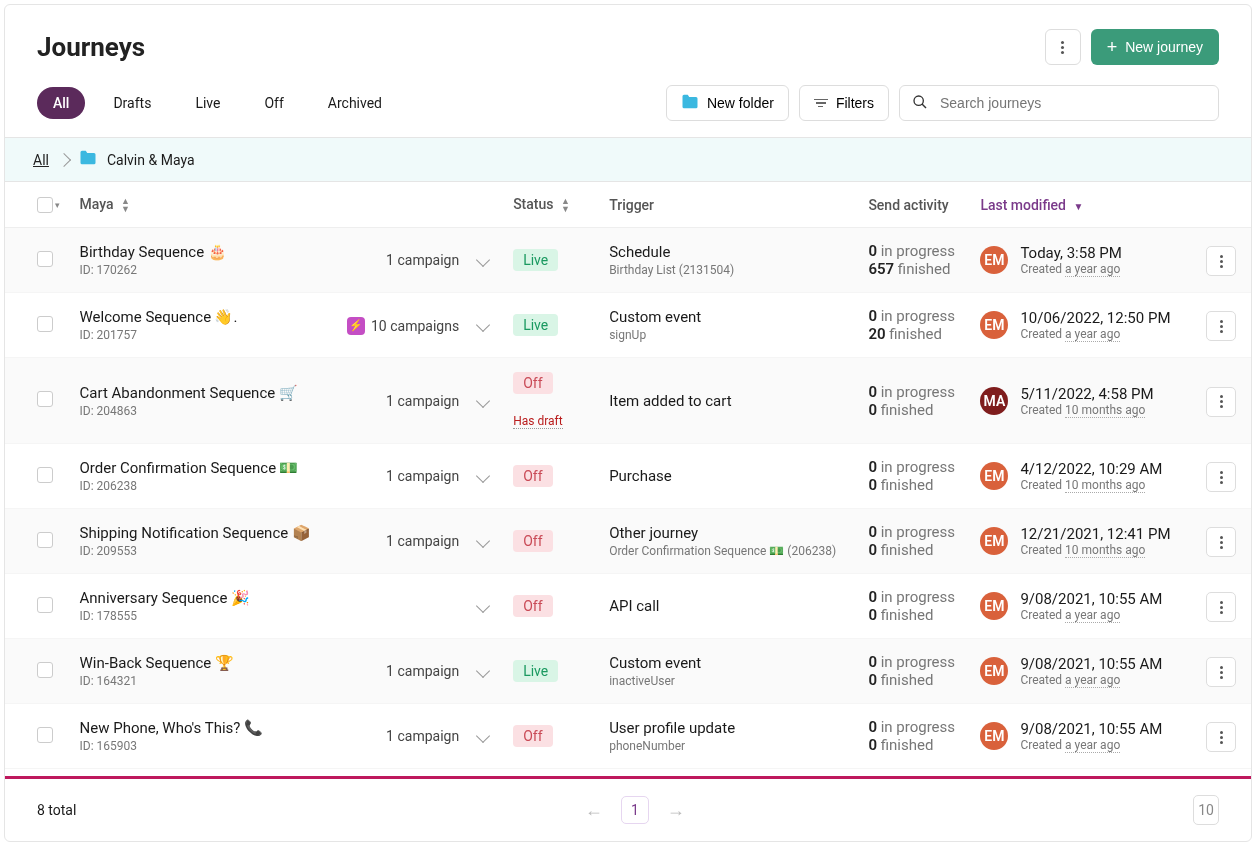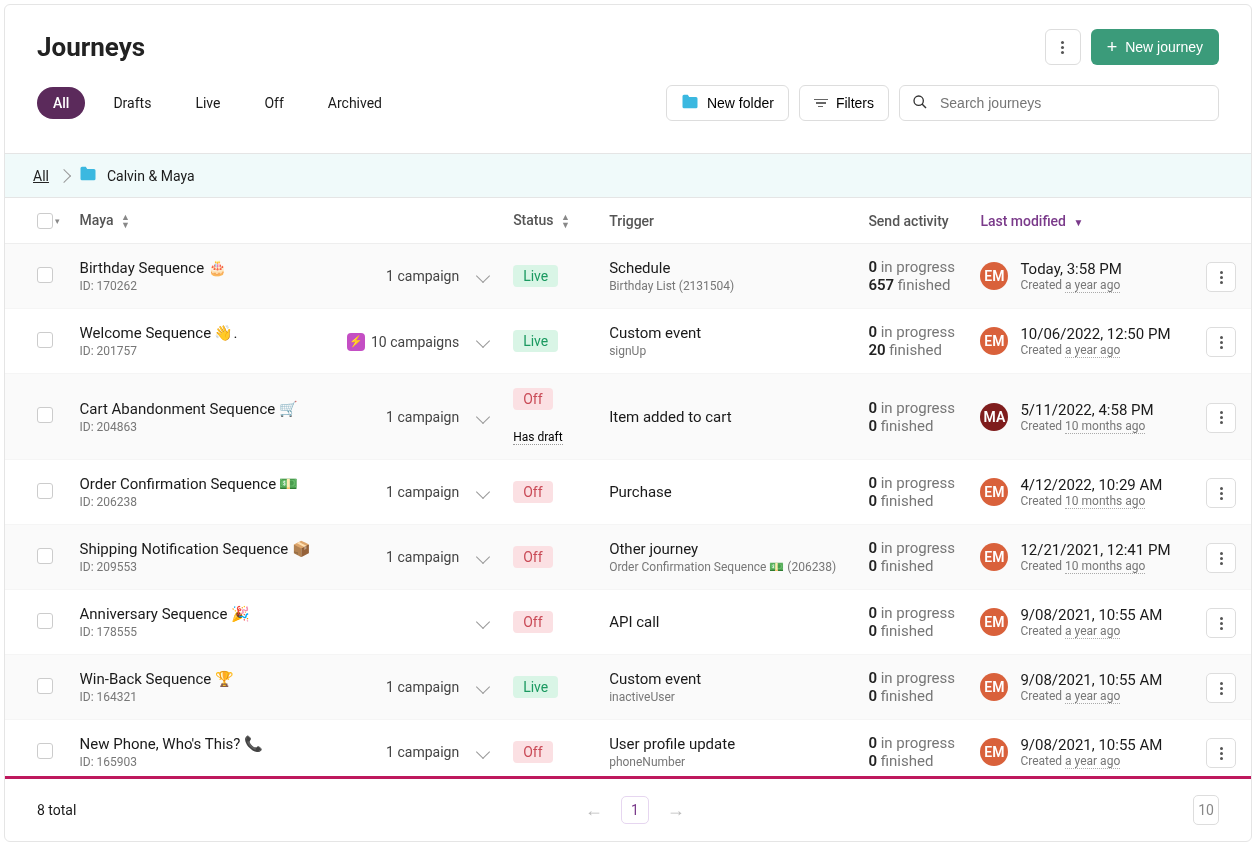--- a/index.html
+++ b/index.html
@@ -1,18 +1,18 @@
 <!DOCTYPE html>
 <html><head>
 <meta charset="utf-8">
 <style>
 *{box-sizing:border-box;margin:0;padding:0}
 body{font-family:-apple-system,BlinkMacSystemFont,"Segoe UI",Roboto,sans-serif;background:#fff;color:#1a1a1a;font-size:14px}
 .frame{border:1px solid #e5e5e5;border-radius:6px;margin:4px;overflow:hidden;width:1248px;height:838px;display:flex;flex-direction:column}
-.top{padding:24px 32px 16px 32px}
+.top{padding:24px 32px 0 32px}
 .title-row{display:flex;align-items:center;justify-content:space-between;margin-bottom:20px}
 h1{font-size:26px;font-weight:700;color:#222}
 .title-actions{display:flex;gap:10px}
 .icon-btn{width:36px;height:36px;border:1px solid #ddd;border-radius:6px;background:#fff;display:flex;align-items:center;justify-content:center;cursor:pointer}
 .primary-btn{background:#3b9b7a;color:#fff;border:none;border-radius:6px;padding:0 16px;height:36px;display:flex;align-items:center;gap:8px;font-size:14px;font-weight:500;cursor:pointer}
 .tab-row{display:flex;align-items:center;justify-content:space-between;padding-bottom:16px}
 .tabs{display:flex;gap:12px;align-items:center}
 .tab{padding:8px 16px;border-radius:20px;cursor:pointer;font-size:14px}
 .tab.active{background:#5b2a5b;color:#fff;font-weight:500}
 .controls{display:flex;gap:10px;align-items:center}
@@ -35,21 +35,21 @@
 .name-cell .nm{font-size:15px}
 .name-cell .sub{font-size:12px;color:#777;margin-top:2px}
 .camp-cell{text-align:right;padding-right:4px;color:#444;white-space:nowrap}
 .camp-badge{display:inline-flex;align-items:center;gap:6px}
 .bolt{width:18px;height:18px;background:#c44ec4;border-radius:4px;display:inline-flex;align-items:center;justify-content:center;color:#fff;font-size:11px}
 .exp-cell{width:40px;text-align:center;color:#999}
 .status-cell{width:96px}
 .badge{display:inline-block;padding:3px 10px;border-radius:4px;font-size:14px}
 .badge.live{background:#d9f5e6;color:#1a9960}
 .badge.off{background:#fbe0e3;color:#c94a56}
-.draft-link{font-size:12px;color:#000000;border-bottom:1px dotted #999;margin-top:20px;display:inline-block}
+.draft-link{font-size:12px;color:#b91c1c;border-bottom:1px dotted #999;margin-top:20px;display:inline-block}
 .trigger-cell .tg{font-size:15px}
 .trigger-cell .sub{font-size:12px;color:#777;margin-top:2px}
 .send-cell .ln{font-size:15px}
 .send-cell .ln b{font-weight:600;color:#222}
 .send-cell .ln span{color:#777}
 .mod-cell{display:flex;align-items:center;gap:12px}
 .avatar{width:28px;height:28px;border-radius:50%;display:flex;align-items:center;justify-content:center;color:#fff;font-size:14px;font-weight:600}
 .av-em{background:#d9613b}
 .av-ma{background:#7f1d1d}
 .mod-txt .m1{font-size:15px}

